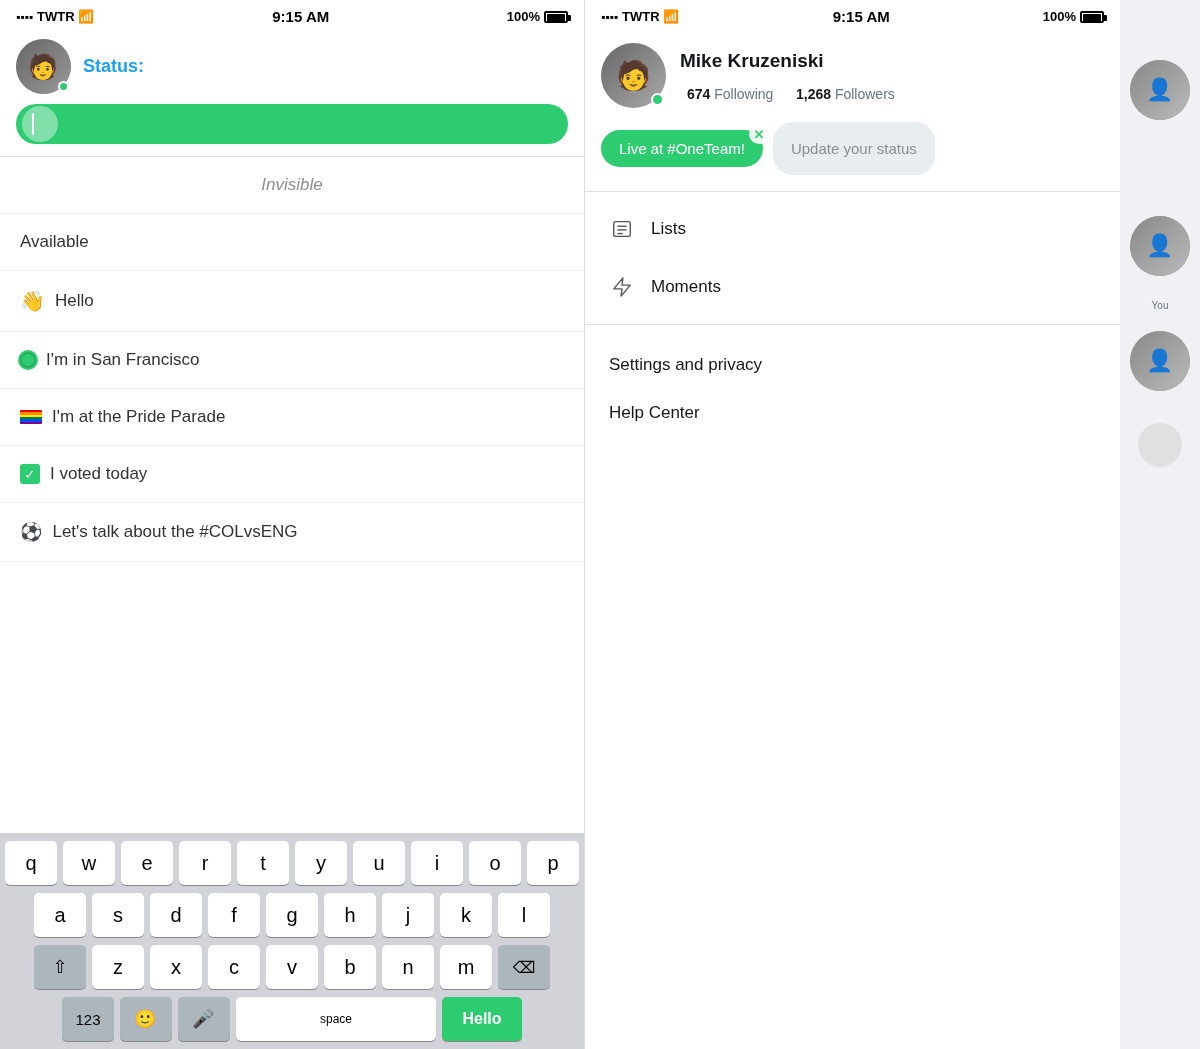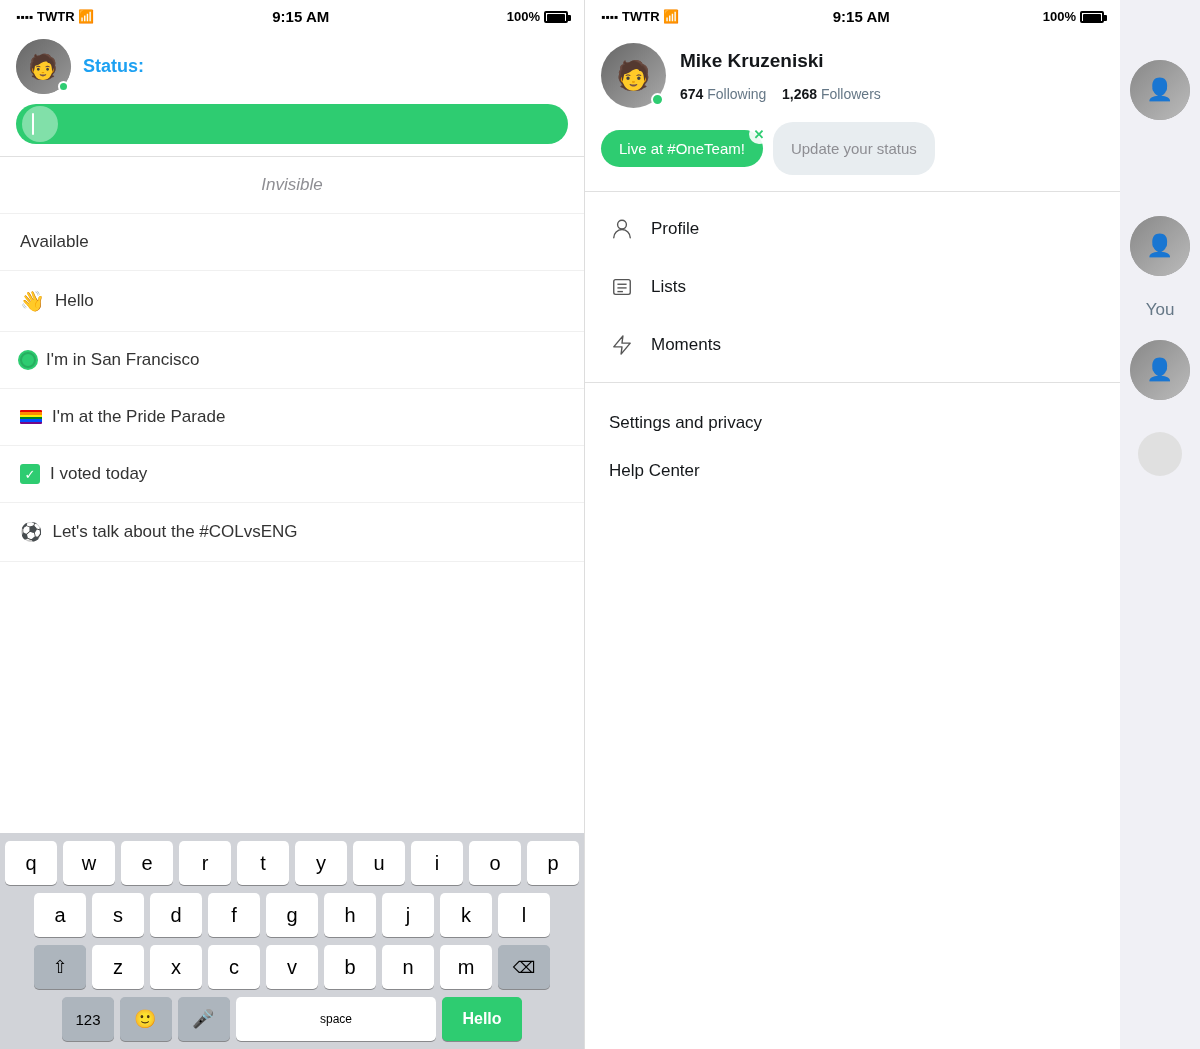--- a/index.html
+++ b/index.html
@@ -389,20 +389,21 @@
       font-weight: 700;
       color: #14171a;
     }
     .profile-stats {
       font-size: 14px;
       color: #657786;
     }
     .profile-stats strong {
       font-weight: 700;
       color: #14171a;
+      margin-left: 7px;
     }
 
     
     .status-bubbles {
       display: flex;
       gap: 10px;
       align-items: center;
     }
     .bubble-green {
       background: #2ecc71;
@@ -652,29 +653,20 @@
           <span>Live at #OneTeam!</span>
           <div class="bubble-close">✕</div>
         </div>
         <div class="bubble-gray">
           <span>Update  your status</span>
         </div>
       </div>
     </div>
 
     <div class="right-menu">
-      <div class="right-menu-item">
-        <div class="right-menu-icon">
-          <svg class="icon-svg" viewBox="0 0 24 24">
-            <path d="M12 12c2.7 0 4.8-2.1 4.8-4.8S14.7 2.4 12 2.4 7.2 4.5 7.2 7.2 9.3 12 12 12z" stroke="#555" stroke-width="1.5"></path>
-            <path d="M3 21.6c0-4.97 4.03-9 9-9s9 4.03 9 9" stroke="#555" stroke-width="1.5" stroke-linecap="round"></path>
-          </svg>
-        </div>
-        <span>Profile</span>
-      </div>
       <div class="right-menu-item">
         <div class="right-menu-icon">
           <svg class="icon-svg" viewBox="0 0 24 24">
             <rect x="3" y="4" width="18" height="16" rx="2" stroke="#555" stroke-width="1.5"></rect>
             <line x1="7" y1="9" x2="17" y2="9" stroke="#555" stroke-width="1.5"></line>
             <line x1="7" y1="13" x2="17" y2="13" stroke="#555" stroke-width="1.5"></line>
             <line x1="7" y1="17" x2="13" y2="17" stroke="#555" stroke-width="1.5"></line>
           </svg>
         </div>
         <span>Lists</span>
@@ -696,20 +688,20 @@
 
   </div>
 
   <div class="right-side">
     <div class="side-avatar">
       <div class="side-avatar-img">👤</div>
     </div>
     <div class="side-avatar" style="margin-top:80px;">
       <div class="side-avatar-img">👤</div>
     </div>
-    <div style="font-size:17px;color:#657786;margin-top:8px;">You</div>
+    <div style="font-size:10px;color:#657786;margin-top:8px;">You</div>
     <div class="side-avatar" style="margin-top:4px;">
       <div class="side-avatar-img">👤</div>
     </div>
     <div class="right-side-small-circle"></div>
   </div>
 
 </div>
 
 </body></html>

